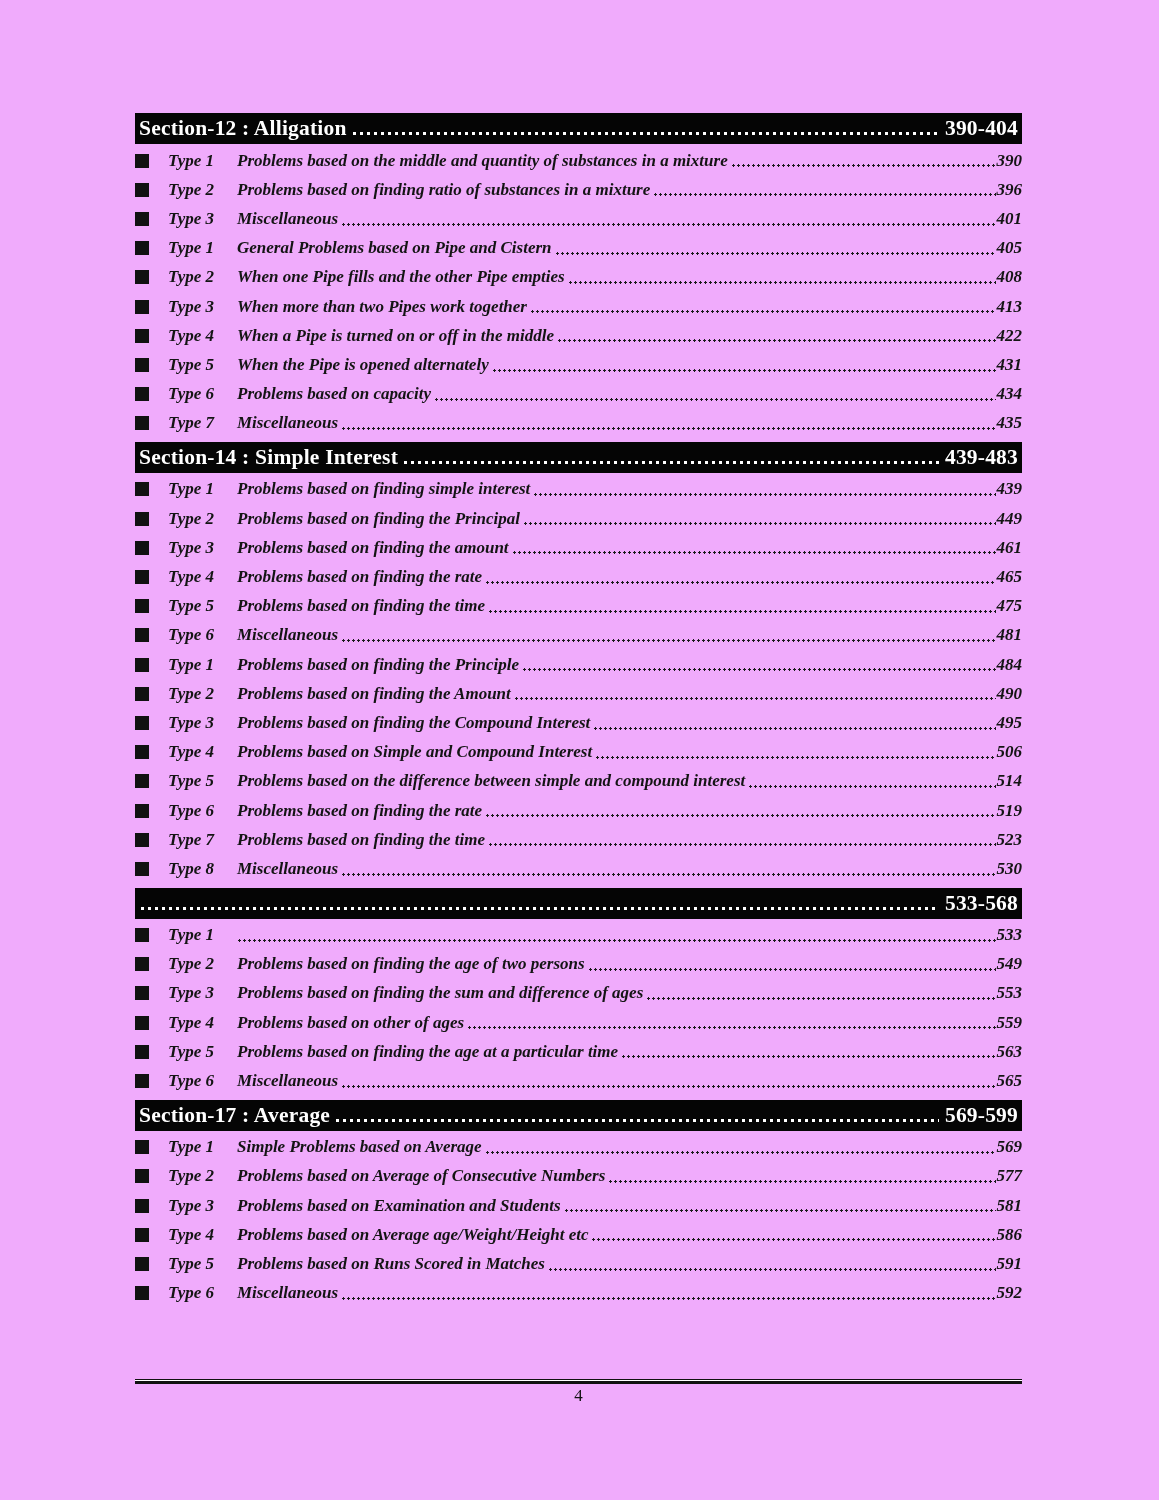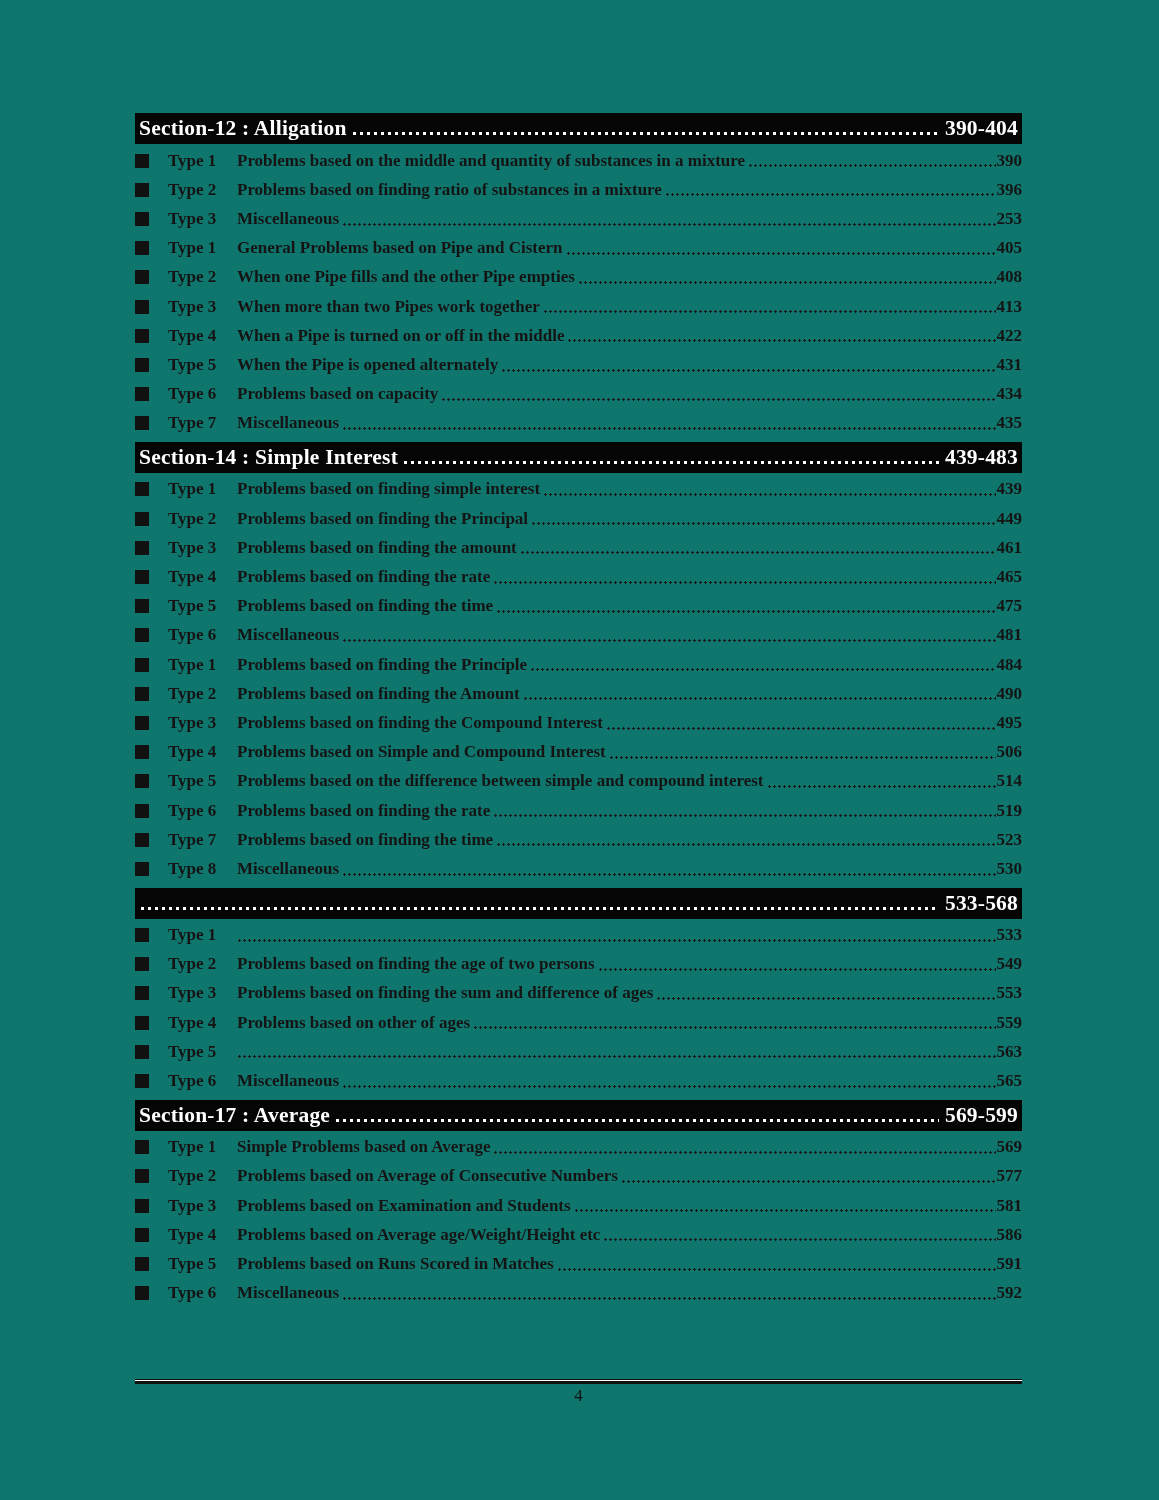--- a/index.html
+++ b/index.html
@@ -2,21 +2,21 @@
 <html><head>
 <meta charset="utf-8">
 <style>
   html, body { margin: 0; padding: 0; }
   body {
     width: 1159px; height: 1500px;
     background: #ffffff;
     font-family: "Liberation Serif", serif;
     color: #111;
   }
-  .page { position: relative; width: 1159px; height: 1500px; overflow: hidden; background: #0f766e; }
+  .page { position: relative; width: 1159px; height: 1500px; overflow: hidden; background: #f0abfc; }
   .content { position: absolute; left: 135px; top: 113px; width: 887px; }
 
   
   .section-bar {
     display: flex; align-items: center;
     background: #050505; color: #fff;
     height: 31px;
     font-size: 21.5px; font-weight: bold;
     padding: 0 4px;
     margin: 4px 0 2px 0;
@@ -33,20 +33,21 @@
     margin-right: 6px;
   }
   .section-pages { white-space: nowrap; flex: none; }
 
   
   .toc-entry {
     display: flex; align-items: center;
     height: 29.2px;
     font-size: 17px; font-weight: bold;
     color: #141414;
+    font-style: italic;
   }
   .bullet {
     width: 14px; height: 14px; background: #111;
     flex: none; margin-right: 19px;
   }
   .entry-type { flex: none; min-width: 69px; white-space: nowrap; }
   .entry-label { flex: none; white-space: nowrap; padding-right: 3px; }
   .entry-leader {
     flex: 1; align-self: stretch;
     background-image: radial-gradient(circle, #1a1a1a 1.05px, transparent 1.3px);
@@ -89,21 +90,21 @@
     <span class="entry-type">Type 2</span>
     <span class="entry-label">Problems based on finding ratio of substances in a mixture</span>
     <span class="entry-leader"></span>
     <span class="entry-page">396</span>
   </div>
         <div class="toc-entry">
     <span class="bullet"></span>
     <span class="entry-type">Type 3</span>
     <span class="entry-label">Miscellaneous</span>
     <span class="entry-leader"></span>
-    <span class="entry-page">253</span>
+    <span class="entry-page">401</span>
   </div>
       </section>
       <section class="toc-section">
   <div class="toc-entry">
     <span class="bullet"></span>
     <span class="entry-type">Type 1</span>
     <span class="entry-label">General Problems based on Pipe and Cistern</span>
     <span class="entry-leader"></span>
     <span class="entry-page">405</span>
   </div>
@@ -285,20 +286,21 @@
         <div class="toc-entry">
     <span class="bullet"></span>
     <span class="entry-type">Type 4</span>
     <span class="entry-label">Problems based on other of ages</span>
     <span class="entry-leader"></span>
     <span class="entry-page">559</span>
   </div>
         <div class="toc-entry">
     <span class="bullet"></span>
     <span class="entry-type">Type 5</span>
+    <span class="entry-label">Problems based on finding the age at a particular time</span>
     <span class="entry-leader"></span>
     <span class="entry-page">563</span>
   </div>
         <div class="toc-entry">
     <span class="bullet"></span>
     <span class="entry-type">Type 6</span>
     <span class="entry-label">Miscellaneous</span>
     <span class="entry-leader"></span>
     <span class="entry-page">565</span>
   </div>

